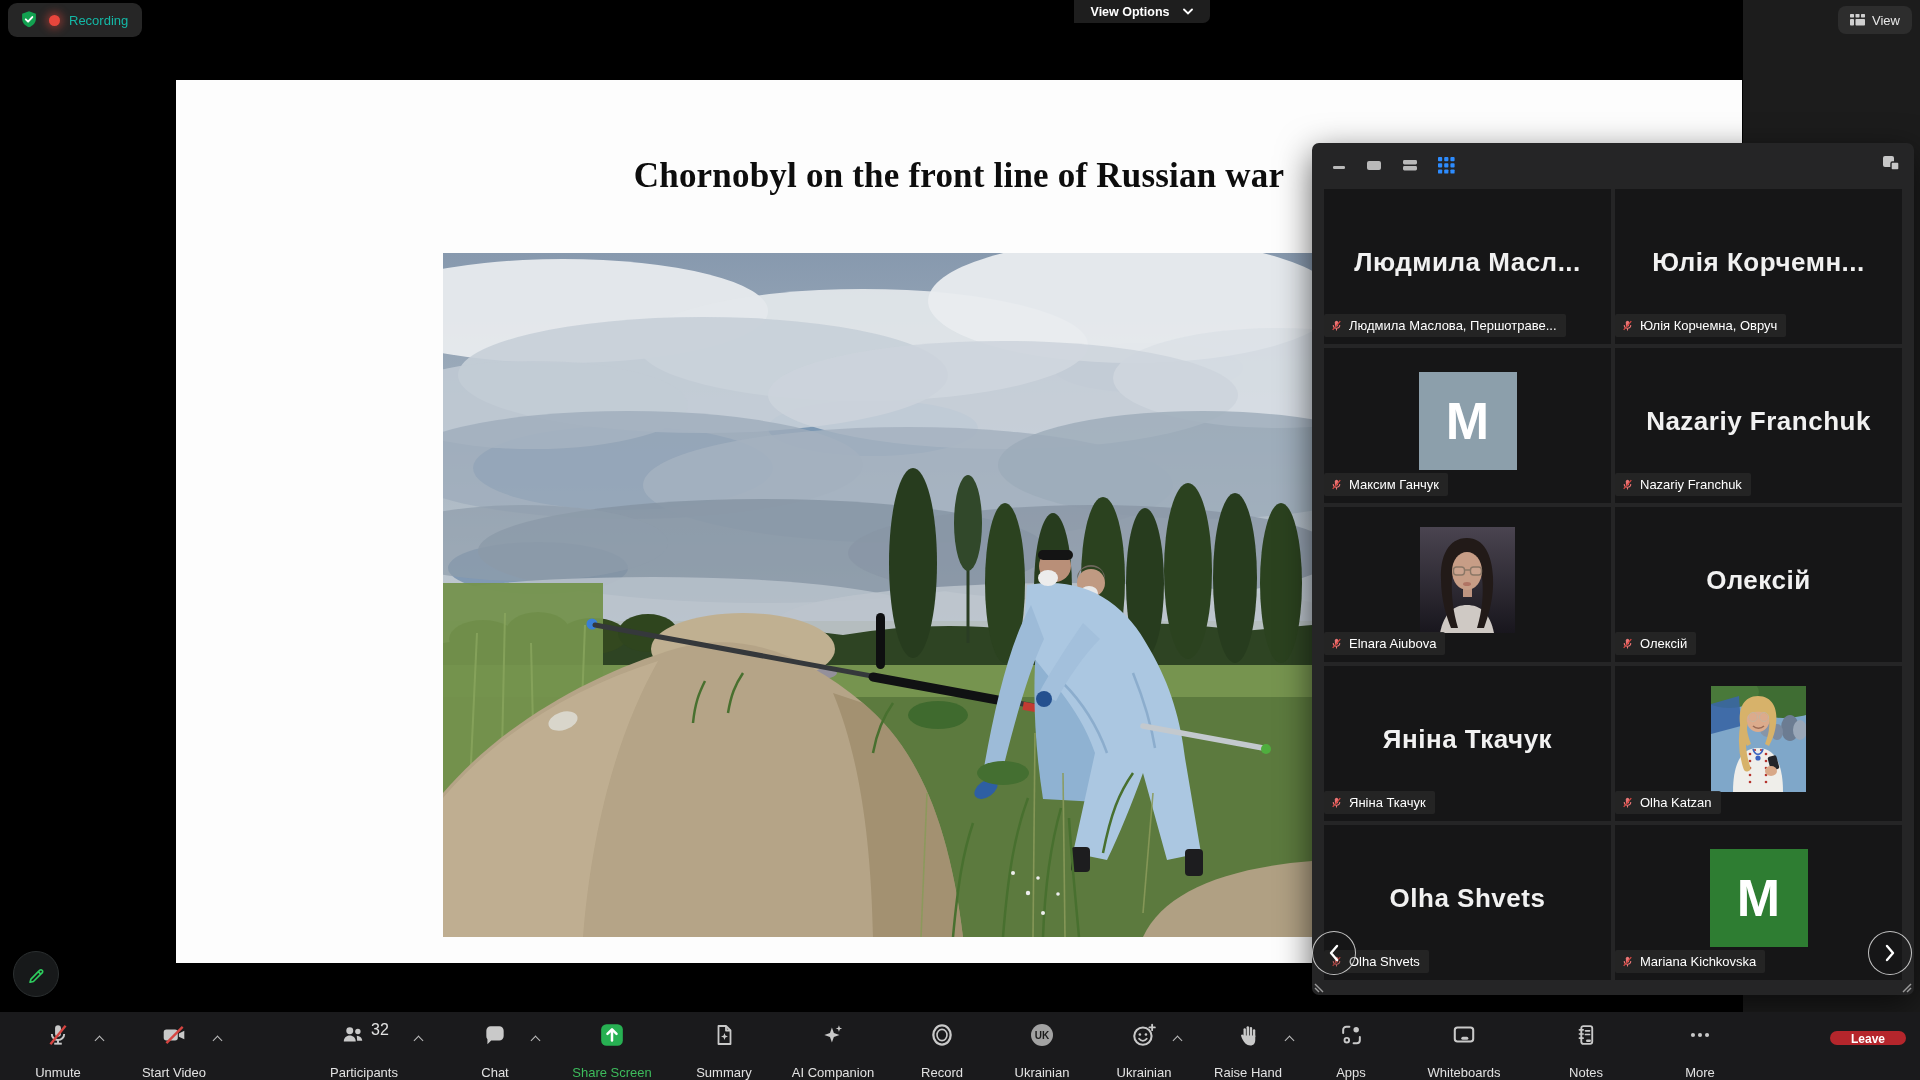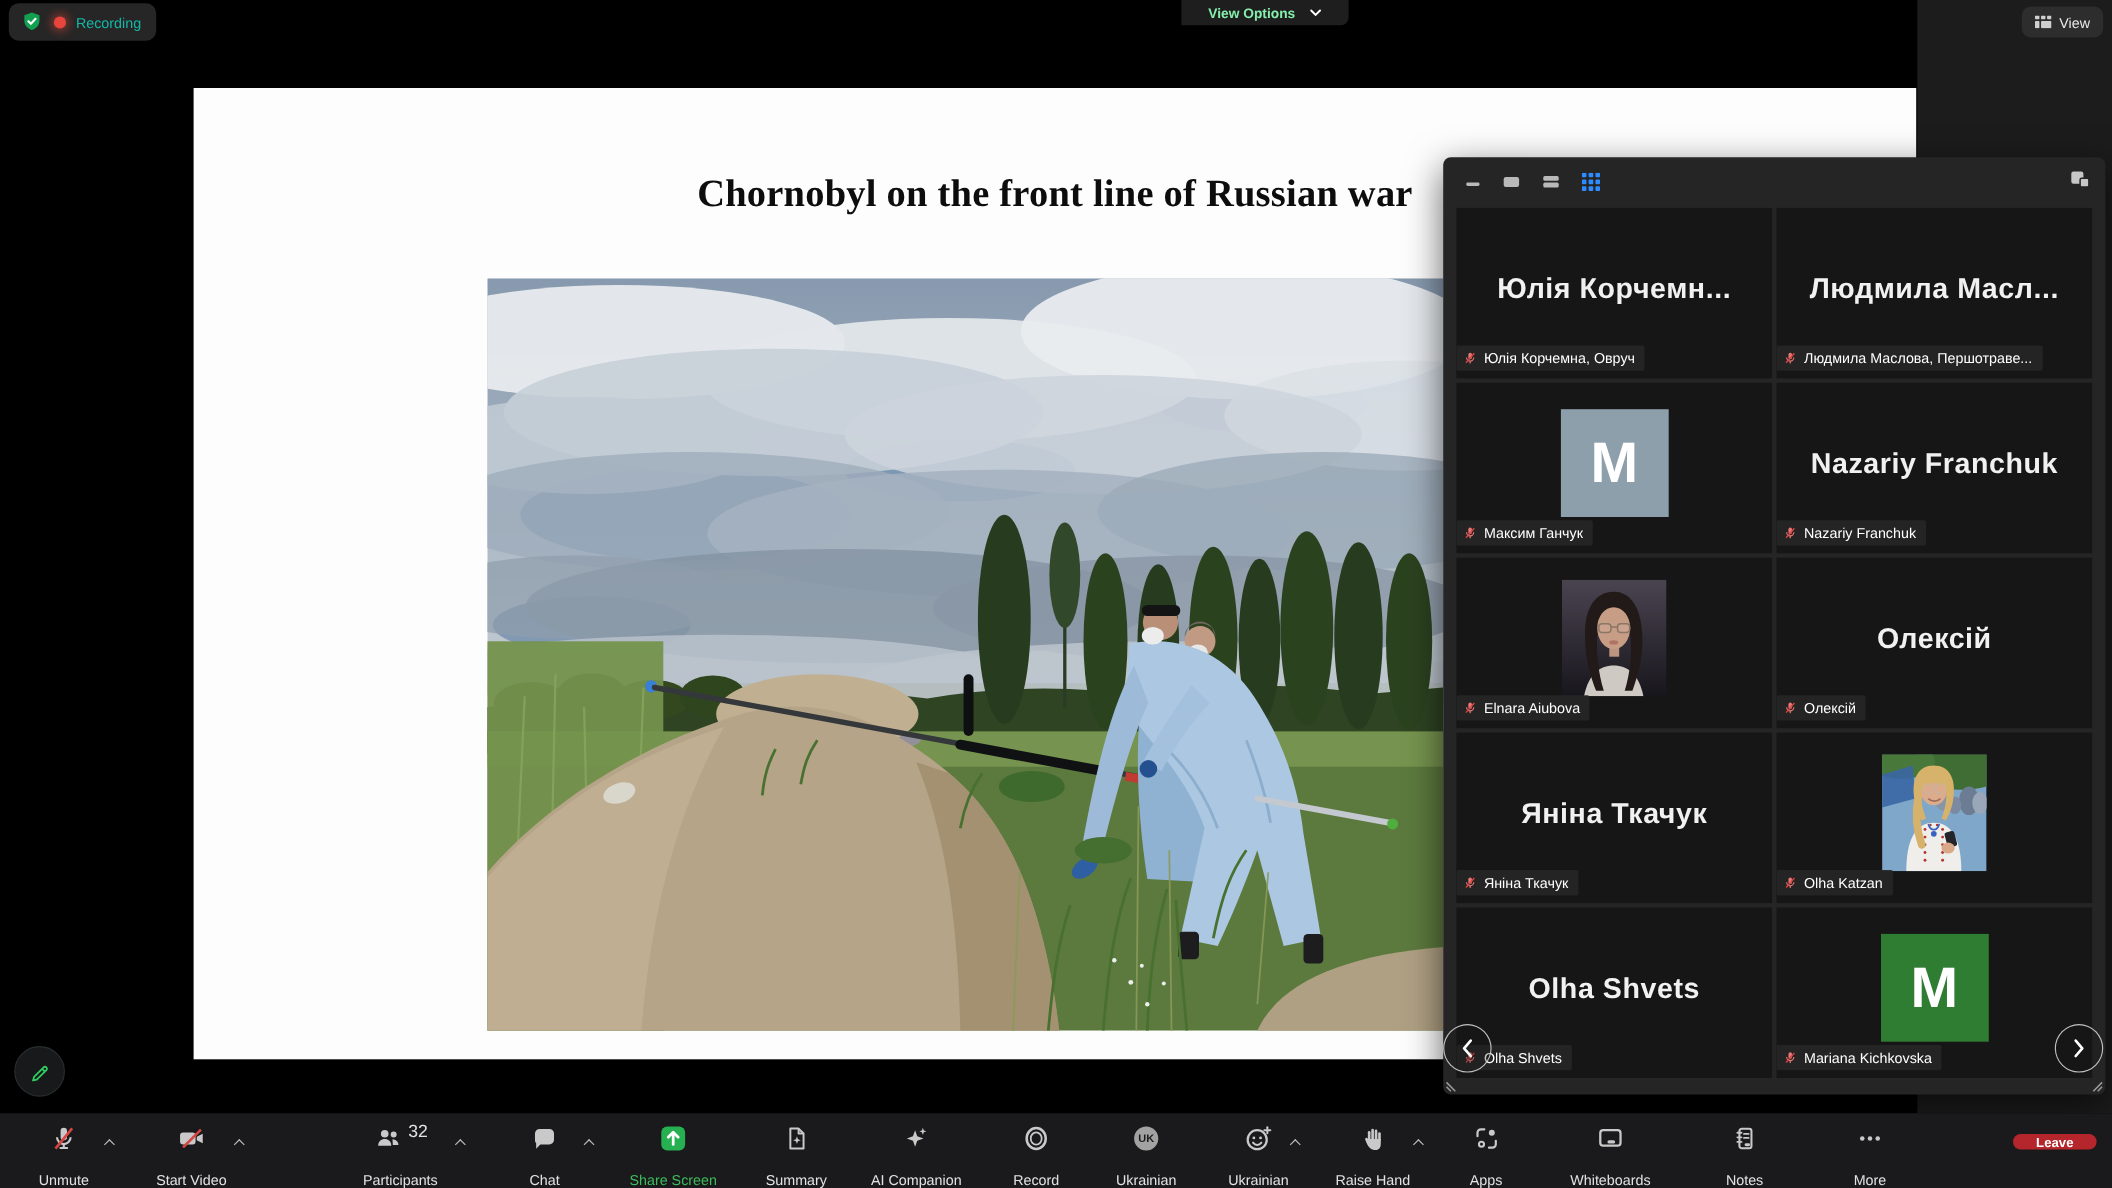--- a/index.html
+++ b/index.html
@@ -7,21 +7,21 @@
           font-family:"Liberation Sans","DejaVu Sans",sans-serif;-webkit-font-smoothing:antialiased;}
 
   
   .rec-chip{position:absolute;left:8px;top:3px;height:34px;display:flex;align-items:center;gap:9px;
             background:#262626;border-radius:9px;padding:0 14px 0 10px;z-index:40;}
   .rec-dot{width:11px;height:11px;border-radius:50%;background:#e8463c;box-shadow:0 0 8px 3px rgba(232,70,60,.45);}
   .rec-label{color:#14b8a6;font-size:13px;}
   .banner{position:absolute;left:677px;top:0;width:397px;height:23px;background:#2bc45e;color:#17381f;
           font-size:12.5px;font-weight:bold;display:flex;align-items:center;justify-content:center;
           border-radius:0 0 0 7px;z-index:40;}
-  .view-options{position:absolute;left:1074px;top:0;width:152px;height:23px;background:#1e1e1e;color:#86efac;
+  .view-options{position:absolute;left:1074px;top:0;width:136px;height:23px;background:#1e1e1e;color:#ffffff;
           font-size:12.5px;font-weight:bold;display:flex;align-items:center;justify-content:center;gap:14px;
           border-radius:0 0 7px 0;z-index:40;cursor:pointer;}
   .view-btn{position:absolute;left:1838px;top:6px;width:74px;height:28px;background:#2d2d2d;border-radius:8px;
           display:flex;align-items:center;justify-content:center;gap:7px;color:#e8e8e8;font-size:13px;z-index:40;cursor:pointer;}
 
   
   .right-strip{position:absolute;left:1743px;top:0;width:177px;height:1012px;background:#1c1c1c;}
   .slide{position:absolute;left:176px;top:80px;width:1566px;height:883px;background:#fdfdfd;}
   .slide-title{margin-top:76px;text-align:center;font-family:"Liberation Serif","DejaVu Serif",serif;
                font-weight:bold;font-size:35px;color:#0d0d0d;letter-spacing:.2px;}
@@ -291,42 +291,42 @@
         <svg width="18" height="16" viewBox="0 0 18 16">
           <rect x="1" y="1" width="11" height="11" rx="2" fill="#c7c7c7"></rect>
             <rect x="9" y="7" width="8" height="8" rx="1.5" fill="#c7c7c7" stroke="#252526" stroke-width="1.4"></rect>
         </svg>
       </button>
     </div>
 
     <div class="tiles">
 
       <div class="tile">
+        <div class="tile-name">Людмила Масл...</div>
+        <div class="name-chip">
+          <svg width="13" height="13" viewBox="0 0 24 24">
+            <rect x="9" y="3" width="6" height="11" rx="3" fill="#e87676"></rect>
+              <path d="M6,11 a6,6 0 0 0 12,0" fill="none" stroke="#e87676" stroke-width="2"></path>
+              <line x1="12" y1="17" x2="12" y2="21" stroke="#e87676" stroke-width="2"></line>
+              <line x1="19" y1="4" x2="5" y2="20" stroke="#d64541" stroke-width="2.4"></line>
+          </svg>
+          <span>Людмила Маслова, Першотраве...</span>
+        </div>
+      </div>
+
+      <div class="tile">
         <div class="tile-name">Юлія Корчемн...</div>
         <div class="name-chip">
           <svg width="13" height="13" viewBox="0 0 24 24">
             <rect x="9" y="3" width="6" height="11" rx="3" fill="#e87676"></rect>
               <path d="M6,11 a6,6 0 0 0 12,0" fill="none" stroke="#e87676" stroke-width="2"></path>
               <line x1="12" y1="17" x2="12" y2="21" stroke="#e87676" stroke-width="2"></line>
               <line x1="19" y1="4" x2="5" y2="20" stroke="#d64541" stroke-width="2.4"></line>
           </svg>
           <span>Юлія Корчемна, Овруч</span>
-        </div>
-      </div>
-
-      <div class="tile">
-        <div class="tile-name">Людмила Масл...</div>
-        <div class="name-chip">
-          <svg width="13" height="13" viewBox="0 0 24 24">
-            <rect x="9" y="3" width="6" height="11" rx="3" fill="#e87676"></rect>
-              <path d="M6,11 a6,6 0 0 0 12,0" fill="none" stroke="#e87676" stroke-width="2"></path>
-              <line x1="12" y1="17" x2="12" y2="21" stroke="#e87676" stroke-width="2"></line>
-              <line x1="19" y1="4" x2="5" y2="20" stroke="#d64541" stroke-width="2.4"></line>
-          </svg>
-          <span>Людмила Маслова, Першотраве...</span>
         </div>
       </div>
 
       <div class="tile">
         <div class="avatar blue">M</div>
         <div class="name-chip">
           <svg width="13" height="13" viewBox="0 0 24 24">
             <rect x="9" y="3" width="6" height="11" rx="3" fill="#e87676"></rect>
               <path d="M6,11 a6,6 0 0 0 12,0" fill="none" stroke="#e87676" stroke-width="2"></path>
               <line x1="12" y1="17" x2="12" y2="21" stroke="#e87676" stroke-width="2"></line>

